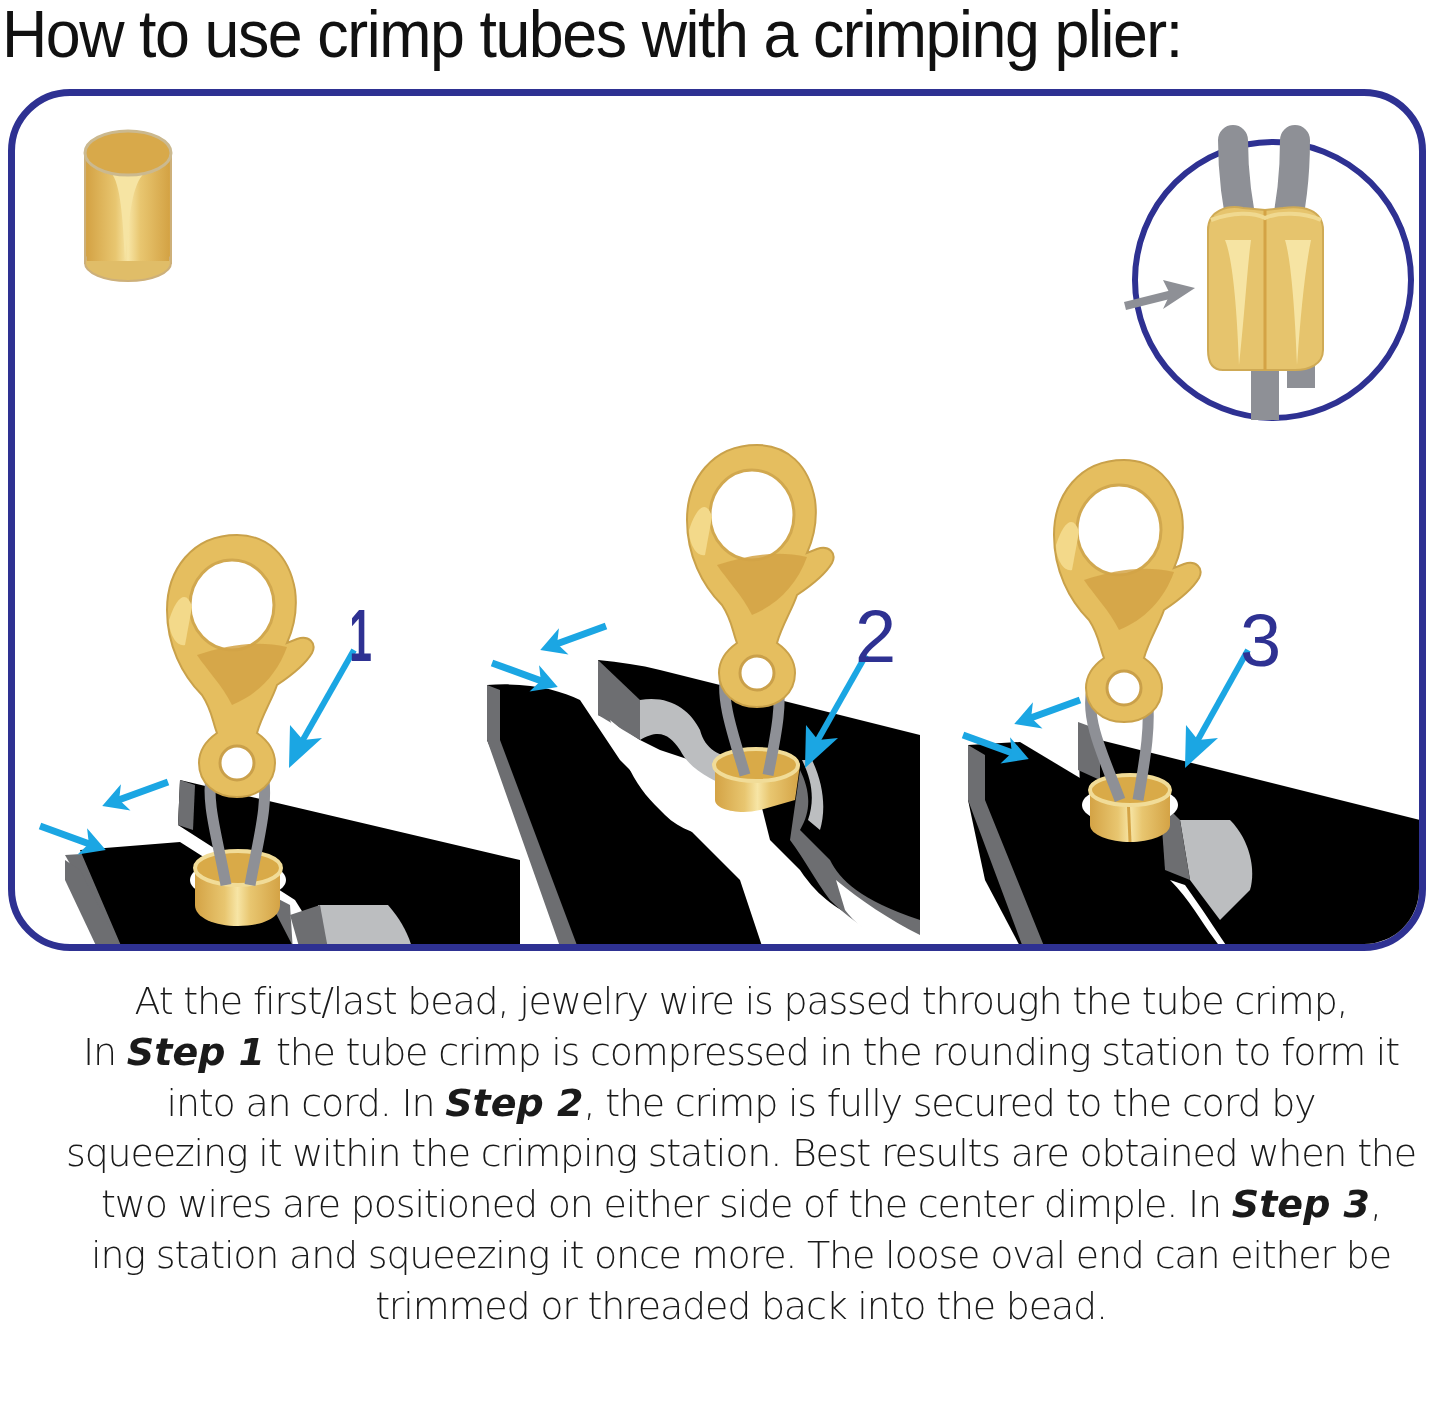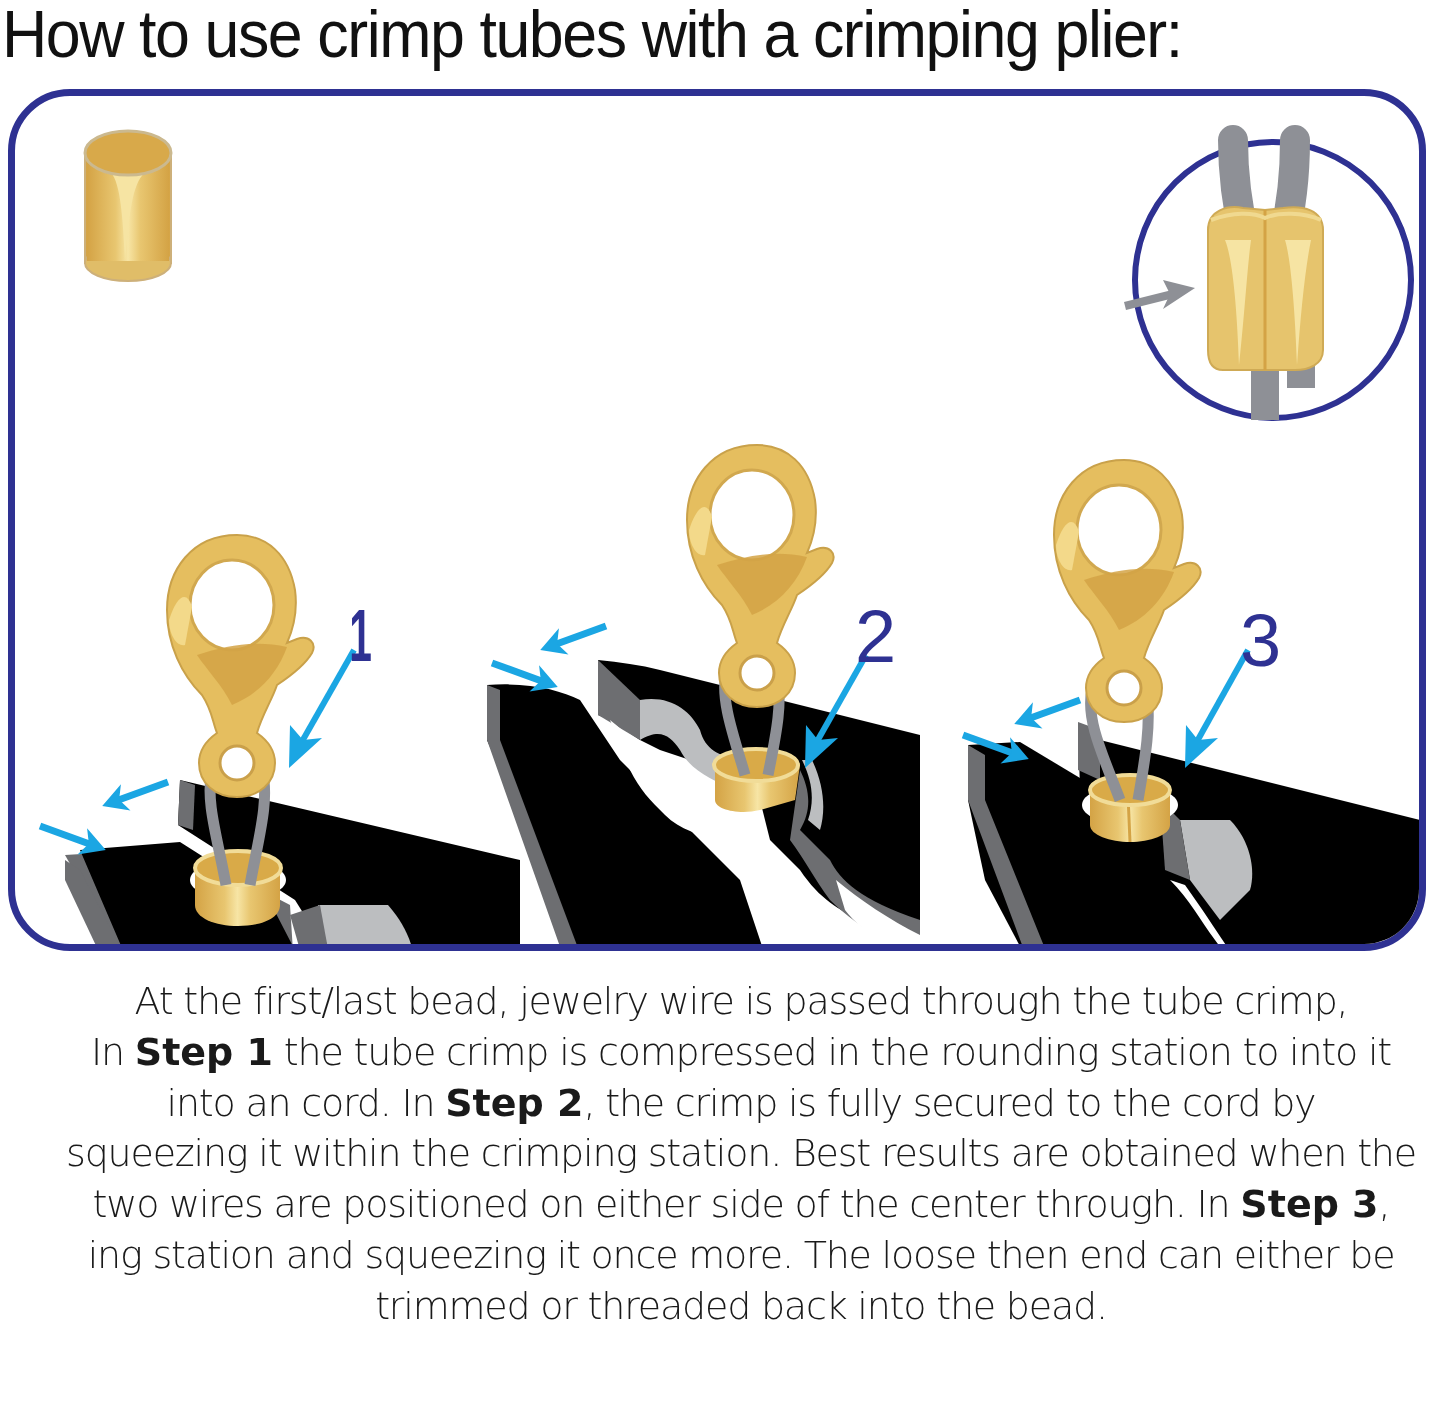--- a/index.html
+++ b/index.html
@@ -24,21 +24,21 @@
     position: absolute; color: #2e3192;
     font-family: "Liberation Sans", sans-serif; font-size: 74px; line-height: 74px;
   }
   .desc {
     position: absolute; left: 0; top: 976px; width: 1440px;
     text-align: center; font-family: "DejaVu Sans", sans-serif;
     font-weight: 300; font-size: 38px; line-height: 50.8px; letter-spacing: -1.2px;
     color: #1a1a1a;
   }
   .desc .line { display: block; white-space: nowrap; margin-left: 42px; }
-  .desc b { font-weight: 700; letter-spacing: 0px; }
+  .desc b { font-weight: 700; letter-spacing: 0px; font-style: italic; }
 </style>
 </head>
 <body>
 
 <div class="title">How to use crimp tubes with a crimping plier:</div>
 
 <div class="panel">
   <svg width="1440" height="1060" viewBox="0 0 1440 1060" xmlns="http://www.w3.org/2000/svg">
     <defs>
       <linearGradient id="goldBody" x1="0" x2="1" y1="0" y2="0">
@@ -161,19 +161,19 @@
     </g>
   </svg>
 
   <div class="step-num" style="left:325px; top:503px; font-weight:700; transform:scaleX(0.55);">1</div>
   <div class="step-num" style="left:840px; top:504px;">2</div>
   <div class="step-num" style="left:1225px; top:508px;">3</div>
 </div>
 
 <div class="desc" id="desc">
     <span class="line"><span>At the first/last bead, jewelry wire is passed through the tube crimp,</span></span>
-    <span class="line"><span>In </span><b>Step 1</b><span> the tube crimp is compressed in the rounding station to into it</span></span>
+    <span class="line"><span>In </span><b>Step 1</b><span> the tube crimp is compressed in the rounding station to form it</span></span>
     <span class="line"><span>into an cord. In </span><b>Step 2</b><span>, the crimp is fully secured to the cord by</span></span>
     <span class="line"><span>squeezing it within the crimping station. Best results are obtained when the</span></span>
-    <span class="line"><span>two wires are positioned on either side of the center through. In </span><b>Step 3</b><span>,</span></span>
-    <span class="line"><span>ing station and squeezing it once more. The loose then end can either be</span></span>
+    <span class="line"><span>two wires are positioned on either side of the center dimple. In </span><b>Step 3</b><span>,</span></span>
+    <span class="line"><span>ing station and squeezing it once more. The loose oval end can either be</span></span>
     <span class="line"><span>trimmed or threaded back into the bead.</span></span>
   </div>
 
 </body></html>

